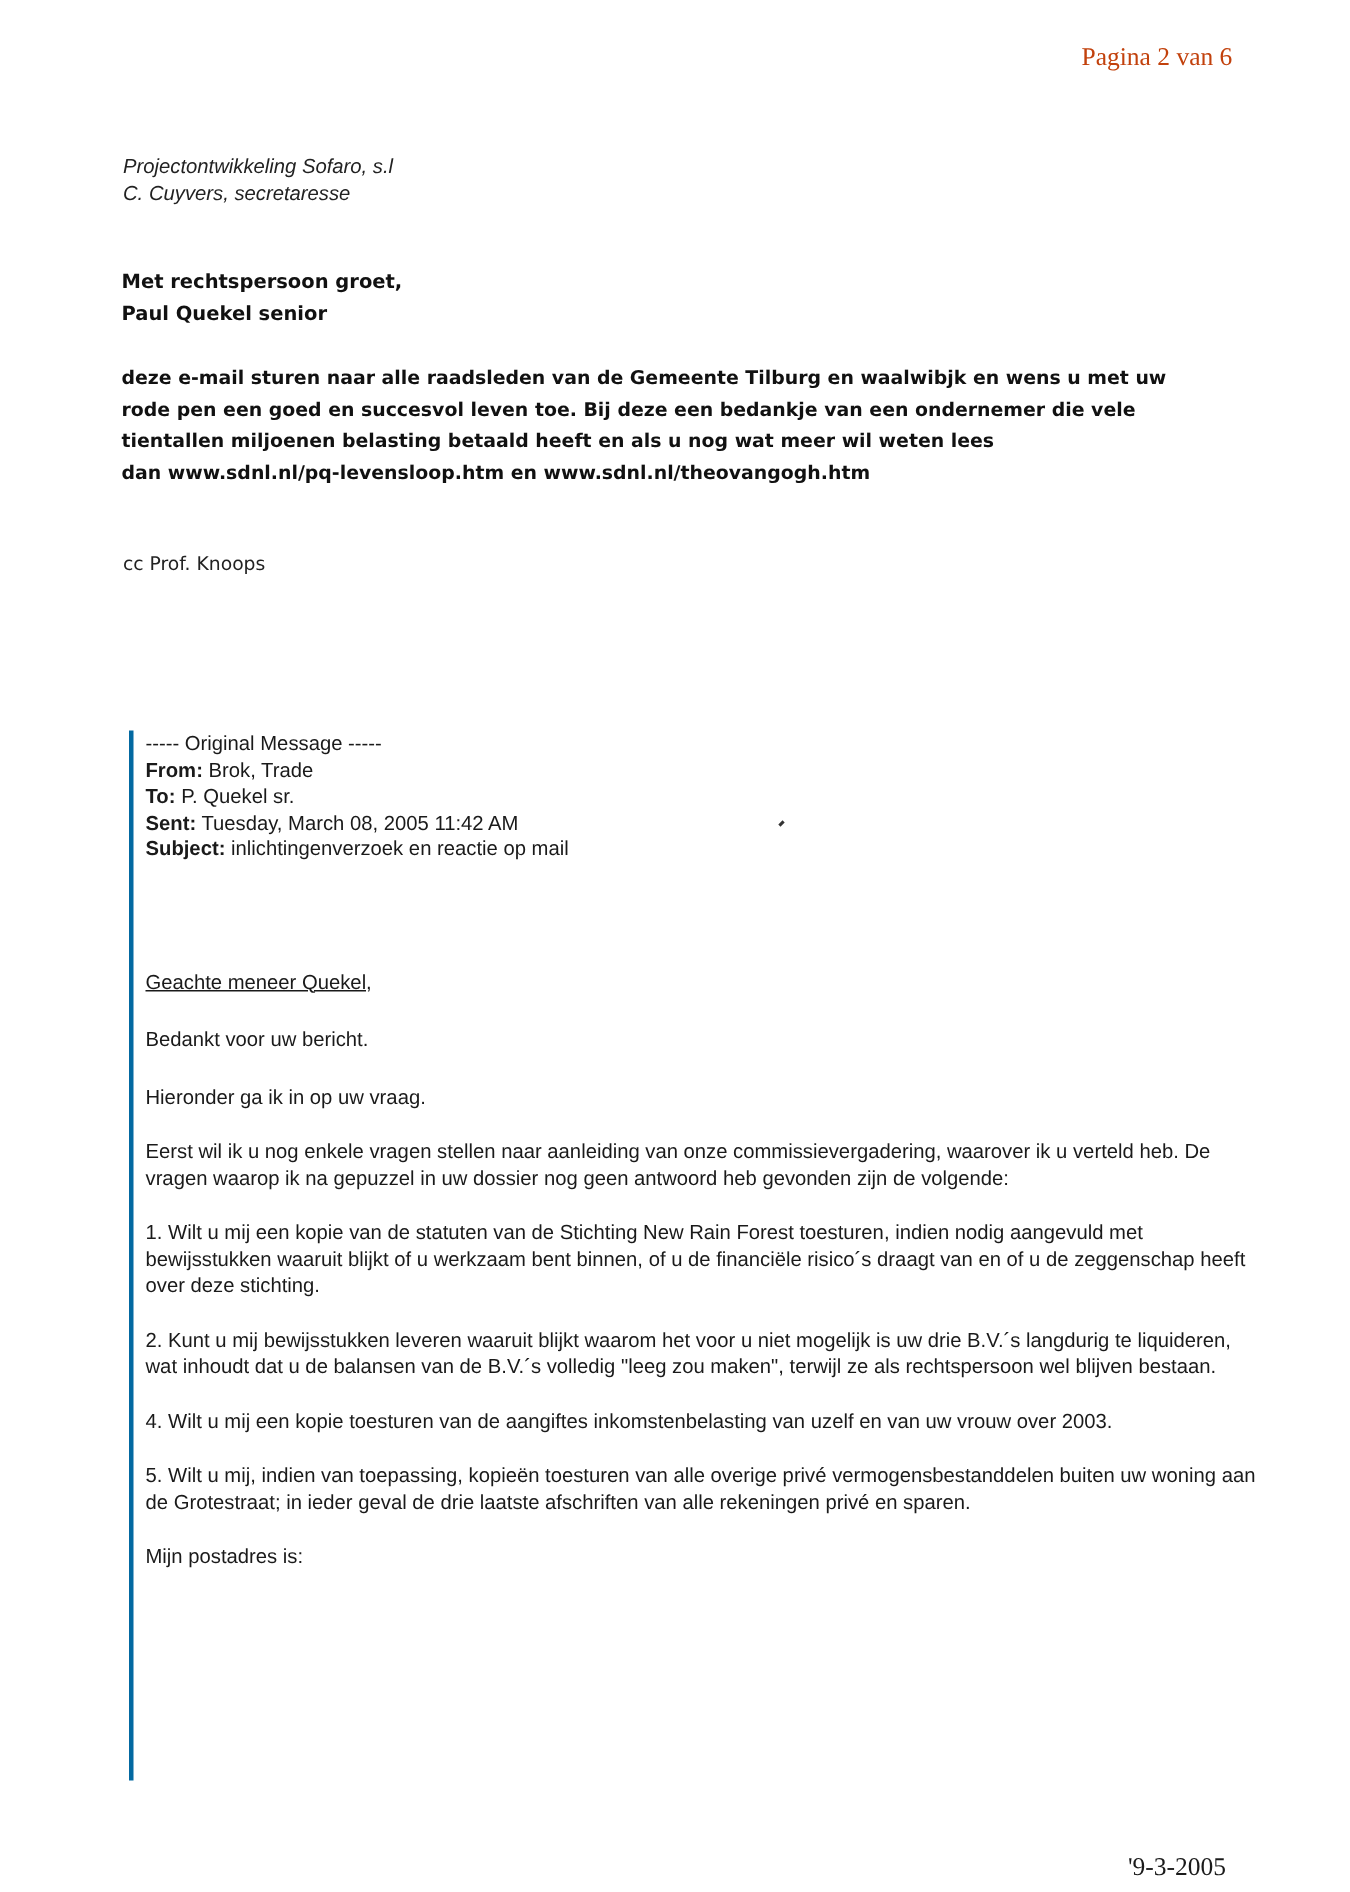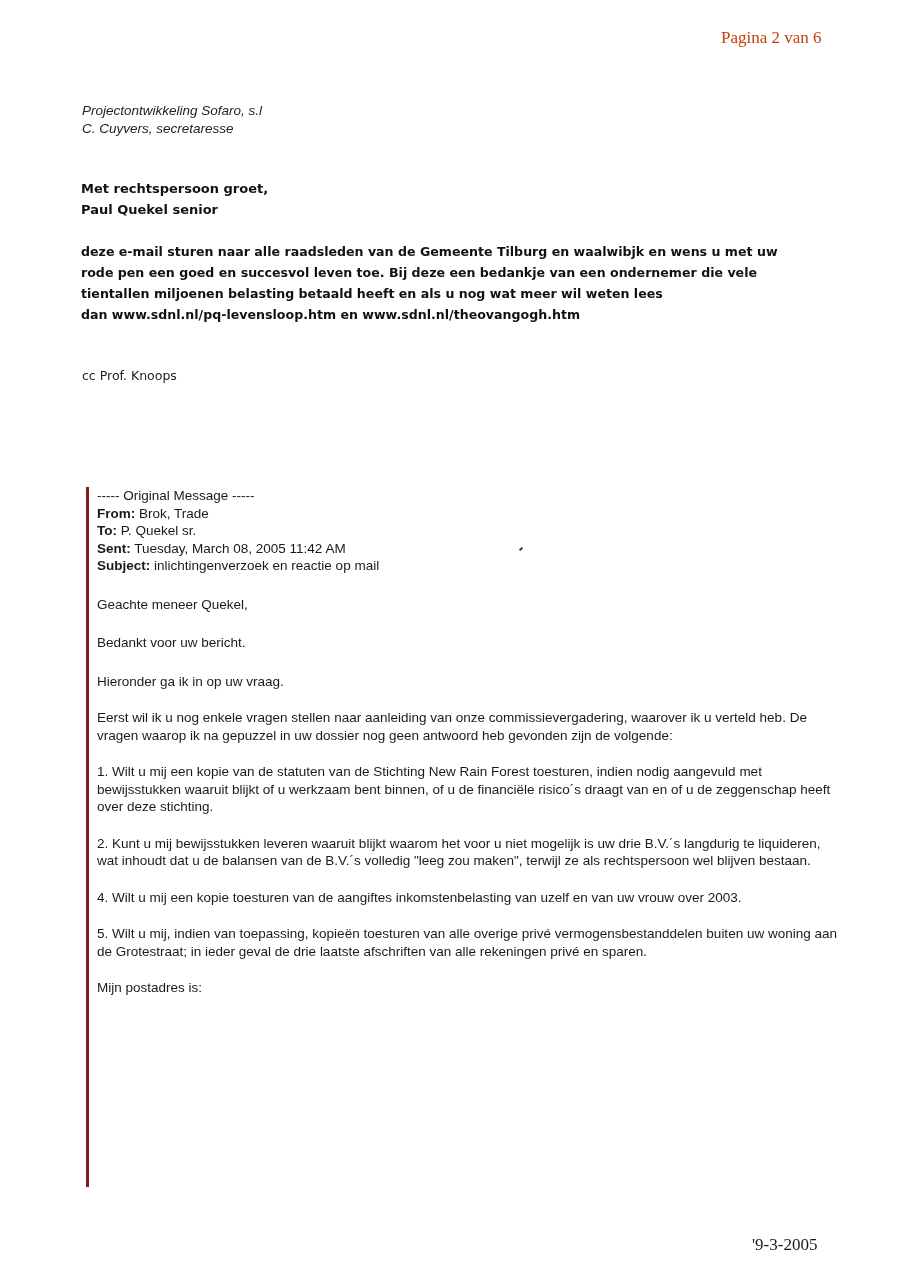--- a/index.html
+++ b/index.html
@@ -26,31 +26,31 @@
       font-family: "DejaVu Sans", sans-serif; font-size: 12.6px; line-height: 21px;
       font-weight: bold; color: #111;
     }
     .nb-block .line { white-space: nowrap; display: block; }
     .cc-line {
       position: absolute; top: 368px; left: 82px;
       font-family: "DejaVu Sans", sans-serif; font-size: 12.5px; color: #222;
     }
     .quote {
       position: absolute; top: 487px; left: 86px; width: 760px; height: 700px;
-      border-left: 3px solid #7f1d1d;
+      border-left: 3px solid #0369a1;
     }
     .quote-inner {
       padding-left: 8px;
       font-family: "Liberation Sans", sans-serif; font-size: 13.5px;
       line-height: 17.5px; color: #1a1a1a;
     }
     .header-line { display: block; }
     .header-line b { font-weight: bold; }
     .para { margin: 0; }
-    .p-greet { margin-top: 21px; }
+    .p-greet { margin-top: 71px; text-decoration: underline; }
     .p-gap { margin-top: 21px; }
     .p-list { margin-top: 19px; width: 742px; }
     .speck {
       position: absolute; top: 548px; left: 519px; width: 4px; height: 2px;
       background: #333; transform: rotate(-45deg);
     }
     .footer-date {
       position: absolute; top: 1235px; left: 752px;
       font-family: "Liberation Serif", serif; font-size: 17px; color: #1a1a1a;
     }

